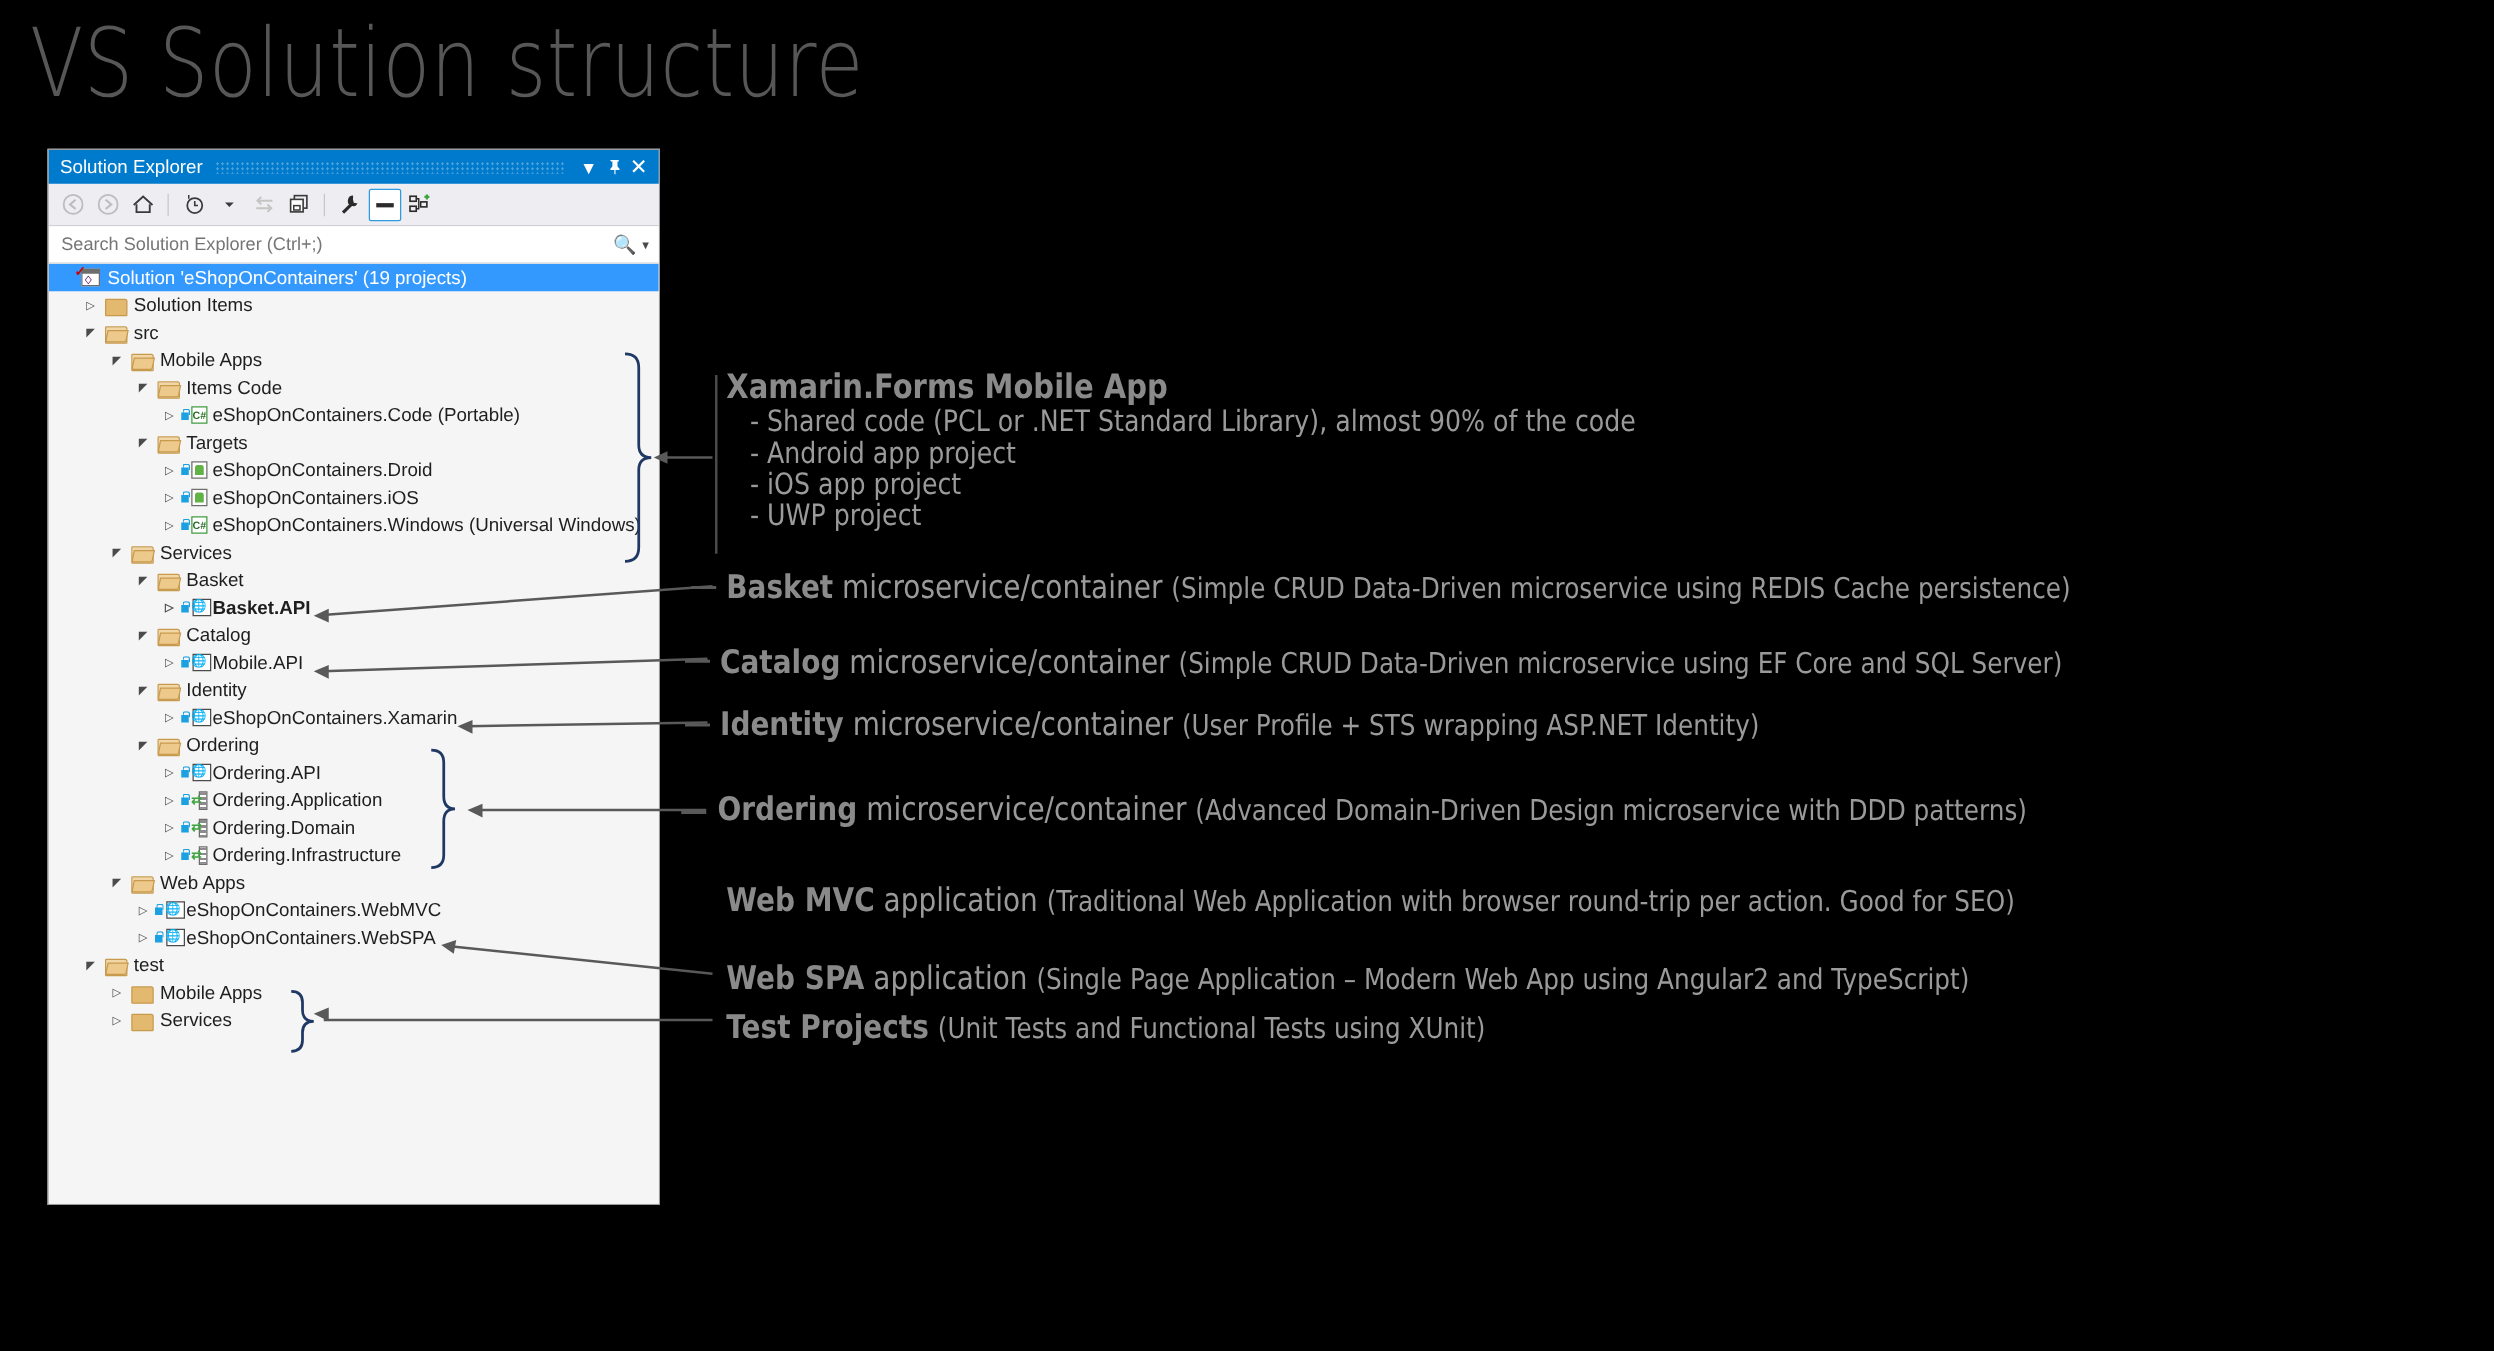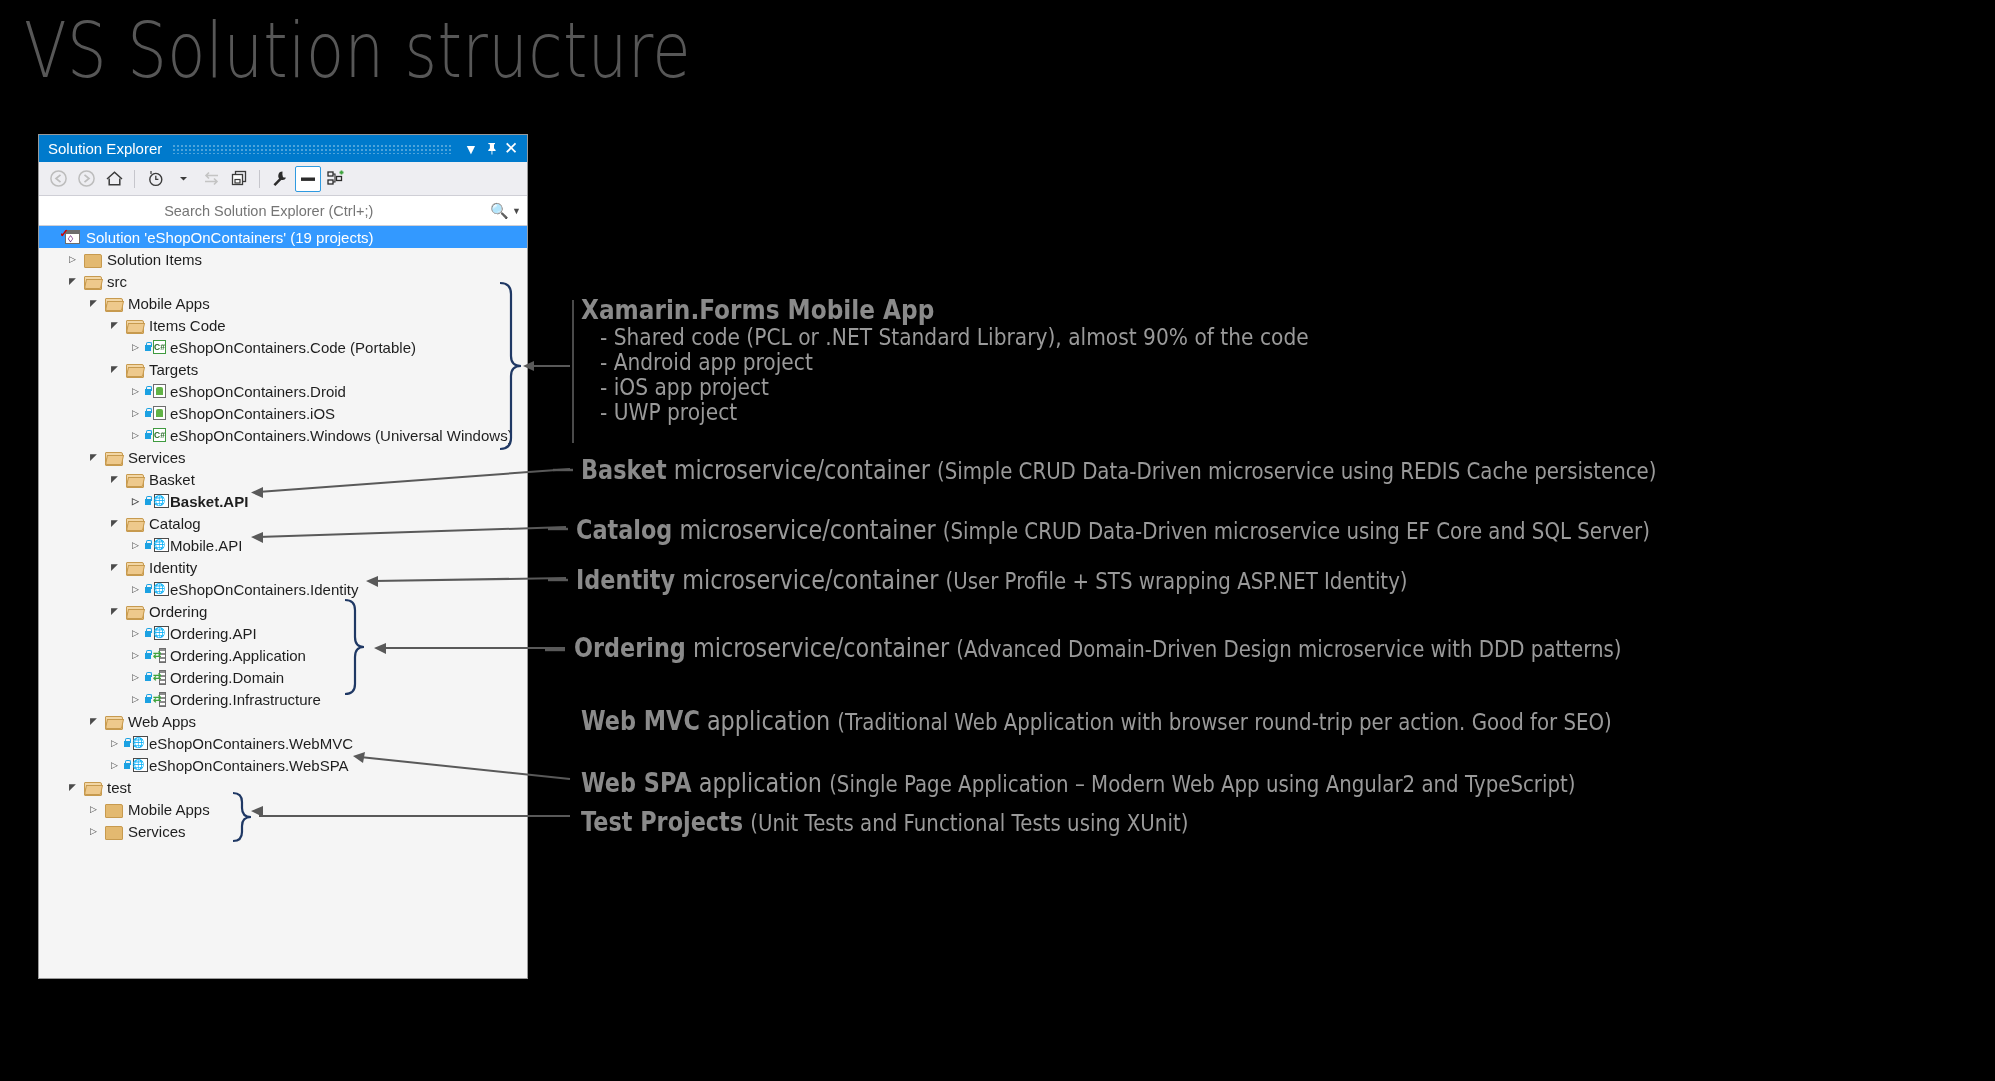--- a/index.html
+++ b/index.html
@@ -18,21 +18,21 @@
     font-size:76px; font-weight:300;
     color:#575757;
     letter-spacing:0.5px;
     white-space:nowrap;
     font-family:"DejaVu Sans", sans-serif;
     transform:scaleX(0.82); transform-origin:left top;
   }
 
   
   #solution-explorer{
-    position:absolute; left:38px; top:134px;
+    position:absolute; left:38px; top:119px;
     width:490px; height:845px;
     background:#f5f5f5;
     border:1px solid #9a9a9a;
     box-shadow:6px 6px 14px rgba(0,0,0,.75);
     display:flex; flex-direction:column;
   }
   .se-titlebar{
     height:27px; background:#007acc; color:#fff;
     display:flex; align-items:center; padding:0 6px 0 9px;
     font-size:15px; flex:0 0 auto; position:relative;
@@ -59,21 +59,21 @@
   }
   .tb.sel{ border:1px solid #2f9ae0; background:#fff; }
   .tb-sep{ width:1px; height:18px; background:#c6c6cc; margin:0 5px; }
 
   .se-search{
     height:30px; background:#fff; border-bottom:1px solid #cfcfd6;
     display:flex; align-items:center; padding:0 6px 0 8px; flex:0 0 auto;
   }
   .se-search input{
     flex:1 1 auto; border:0; outline:0; font-size:14.5px; color:#7f1d1d;
-    font-family:"Liberation Sans", sans-serif; background:transparent;text-align:center;
+    font-family:"Liberation Sans", sans-serif; background:transparent;
   }
   .se-search .mag{ color:#1b6ac9; font-size:15px; margin-right:3px; }
   .se-search .carets{ color:#4a4a4a; font-size:9px; }
 
   .se-tree{
     flex:1 1 auto; background:#f5f5f5; overflow:hidden;
     padding-top:0px; position:relative;
   }
 
   .row{
@@ -391,21 +391,21 @@
           <span class="folder open"></span>
         </span>
         <span class="lbl">Identity</span>
       </div>
       <div class="row" style="padding-left: 88px;">
         <span class="exp">▷</span>
         <span class="ico">
           <span class="lock"></span>
           <span class="proj web"></span>
         </span>
-        <span class="lbl">eShopOnContainers.Identity</span>
+        <span class="lbl">eShopOnContainers.Xamarin</span>
       </div>
       <div class="row" style="padding-left: 67px;">
         <span class="exp open">◤</span>
         <span class="ico">
           <span class="folder open"></span>
         </span>
         <span class="lbl">Ordering</span>
       </div>
       <div class="row" style="padding-left: 88px;">
         <span class="exp">▷</span>

